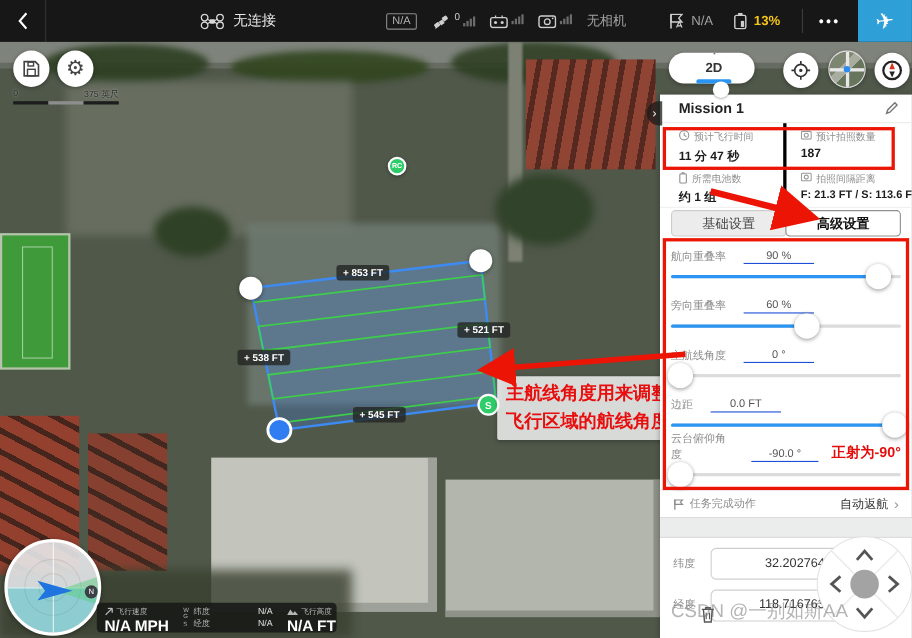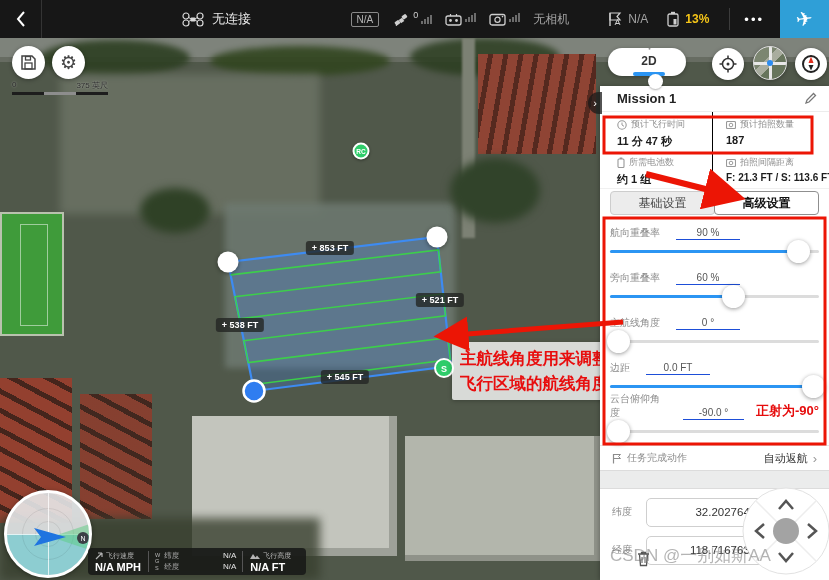--- a/index.html
+++ b/index.html
@@ -87,36 +87,36 @@
   .cp-r2{left:28px;top:28px;width:26px;height:26px;}
   .cp-v{position:absolute;left:50%;top:0;width:1px;height:100%;background:rgba(255,255,255,.75);}
   .cp-h{position:absolute;top:50%;left:0;height:1px;width:100%;background:rgba(255,255,255,.75);}
   .cp-n{position:absolute;left:70px;top:39px;width:12px;height:12px;border-radius:50%;background:#3c4046;color:#fff;font-size:7px;display:flex;align-items:center;justify-content:center;z-index:3;}
 
   
   .telem{position:absolute;left:88px;top:510px;width:218px;height:27px;z-index:9;background:rgba(22,24,22,.85);border-radius:4px;display:flex;align-items:stretch;color:#fff;}
   .tl-sec{padding:3px 7px 2px;display:flex;flex-direction:column;justify-content:space-between;}
   .tl-div{width:1px;background:#555;margin:3px 0;}
   .tl-lbl{font-size:7px;color:#b5b5b5;display:flex;align-items:center;gap:3px;white-space:nowrap;}
-  .tl-val{font-size:11px;font-weight:bold;white-space:nowrap;}
+  .tl-val{font-size:14px;font-weight:bold;white-space:nowrap;}
   .tl-coords{display:flex;gap:4px;padding:3px 6px;}
   .tl-wgs{display:flex;flex-direction:column;justify-content:center;font-size:5.5px;color:#b5b5b5;line-height:1.2;}
   .tl-rows{display:flex;flex-direction:column;justify-content:space-between;width:72px;}
   .tl-row{display:flex;justify-content:space-between;font-size:7.5px;color:#b5b5b5;}
   .tl-row b{color:#e4e4e4;font-weight:normal;font-size:8px;}
 
   
   .panel{position:absolute;left:600px;top:86px;width:229px;height:494px;background:#fff;z-index:20;box-shadow:-1px 0 4px rgba(0,0,0,.25);}
   .collapse-tab{position:absolute;left:588px;top:92px;width:14px;height:22px;background:rgba(25,25,25,.75);border-radius:11px 0 0 11px;z-index:21;color:#fff;font-size:11px;display:flex;align-items:center;justify-content:center;cursor:pointer;}
   .pn-header{height:26px;display:flex;align-items:center;padding:0 12px 0 17px;border-bottom:1px solid #ececec;}
   .pn-title{font-size:13px;font-weight:bold;color:#222;flex:1;}
   .pn-stats{height:76px;display:grid;grid-template-columns:112px 117px;grid-template-rows:38px 38px;}
   .stat{padding:6px 4px 0 17px;}
-  .stat.c2{border-left:1px solid #000000;padding-left:13px;}
-  .stat-l{display:flex;align-items:center;gap:4px;font-size:9px;color:#8e8e8e;white-space:nowrap;}
+  .stat.c2{border-left:3px solid #000000;padding-left:13px;}
+  .stat-l{display:flex;align-items:flex-start;gap:4px;font-size:9px;color:#8e8e8e;white-space:nowrap;}
   .stat-v{font-size:11px;font-weight:bold;color:#1c1c1c;margin-top:3px;white-space:nowrap;}
   .stat-v.small{font-size:10px;}
   .pn-tabs{height:30px;display:flex;gap:0;padding:2px 10px 3px;border-top:1px solid #f0f0f0;}
   .tab{flex:1;display:flex;align-items:center;justify-content:center;font-size:12px;border-radius:4px;cursor:pointer;}
   .tab-basic{background:#ececec;border:1px solid #cdcdcd;color:#444;}
   .tab-adv{background:#fff;border:1px solid #8f8f8f;color:#111;font-weight:bold;margin-left:-1px;}
   .pn-sliders{height:227px;padding:0 10px;}
   .sgroup{height:45px;}
   .s-head{display:flex;align-items:flex-end;padding-top:6px;height:22px;}
   .s-label{font-size:10px;color:#8c8c8c;}

